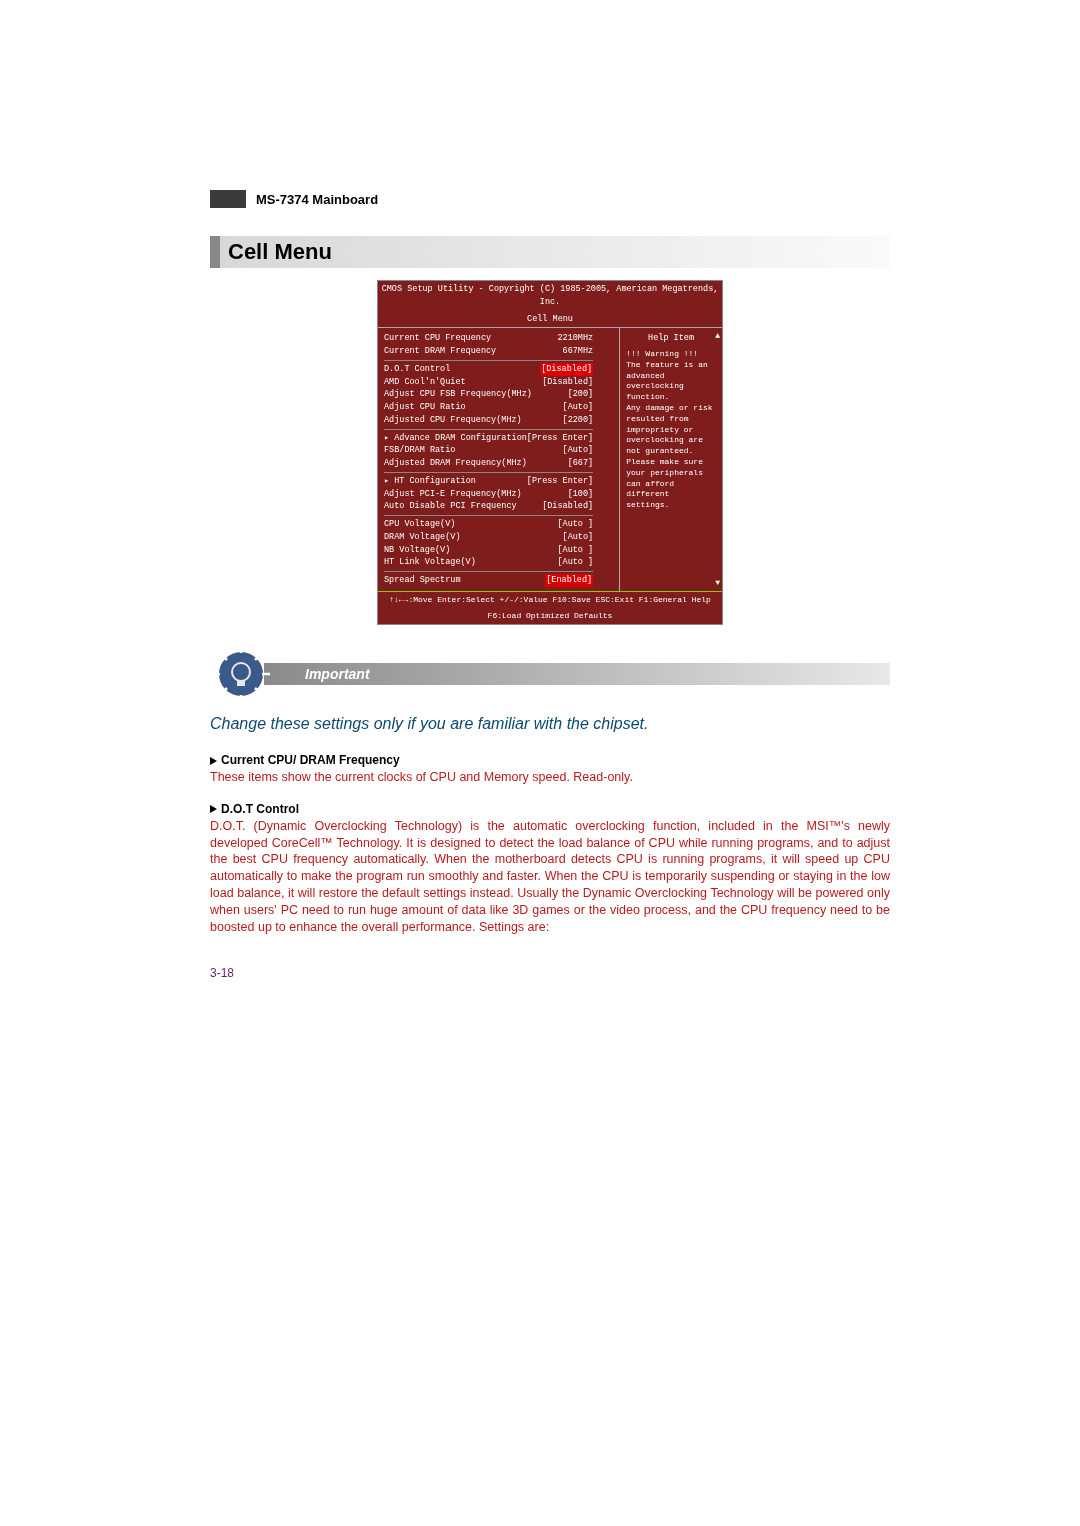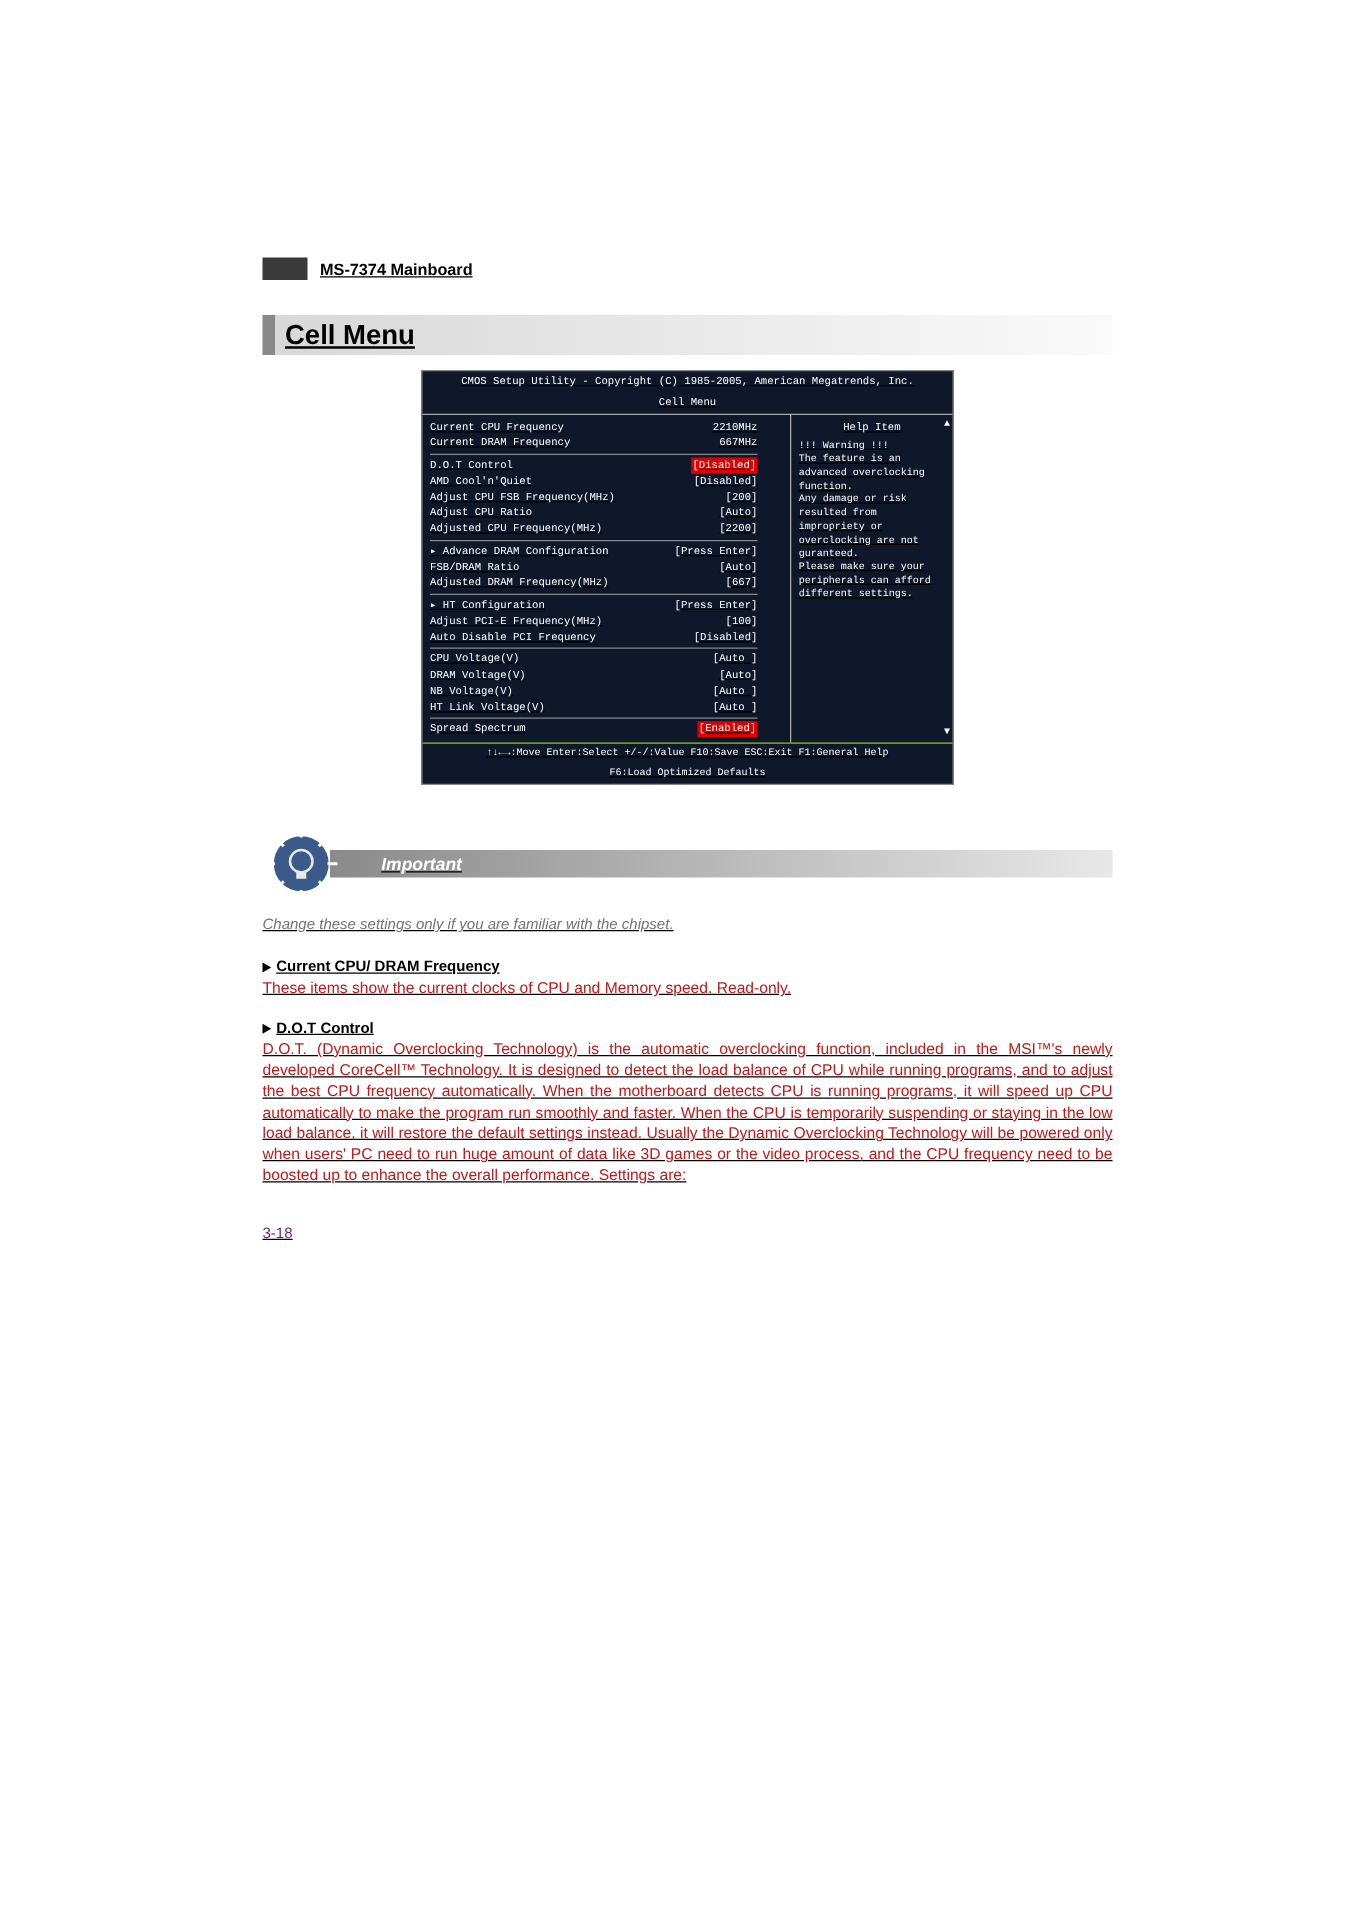--- a/index.html
+++ b/index.html
@@ -1,25 +1,25 @@
 <!DOCTYPE html>
 <html><head>
 <meta charset="utf-8">
 <style>
 * { margin: 0; padding: 0; box-sizing: border-box; }
 body { background: #fff; font-family: Arial, Helvetica, sans-serif; width: 1080px; height: 1526px; position: relative; }
-.page { position: absolute; left: 210px; top: 206px; width: 680px; text-decoration: underline; }
+.page { position: absolute; left: 210px; top: 190px; width: 680px; }
 .header-bar { display: flex; align-items: center; margin-bottom: 28px; }
 .header-block { width: 36px; height: 18px; background: #3a3a3a; margin-right: 10px; }
 .header-title { font-weight: bold; font-size: 13px; color: #000; }
 .section-title-wrap { display: flex; align-items: center; margin-bottom: 12px; }
 .section-title-block { width: 10px; height: 32px; background: #888; }
 .section-title-bar { flex: 1; height: 32px; background: linear-gradient(to right, #d8d8d8, #fafafa); display: flex; align-items: center; padding-left: 8px; }
 .section-title { font-weight: bold; font-size: 22px; color: #000; }
-.bios-shot { margin: 0 auto 32px auto; width: 426px; background: #0f172a; font-family: 'Courier New', monospace; font-size: 8.5px; color: #fff; line-height: 1.5; border: 1px solid #888; }
+.bios-shot { margin: 0 auto 18px auto; width: 346px; background: #7f1d1d; font-family: 'Courier New', monospace; font-size: 8.5px; color: #fff; line-height: 1.5; border: 1px solid #888; }
 .bios-top { text-align: center; padding: 2px 0; }
 .bios-body { display: flex; border-top: 1px solid #aaa; border-bottom: 1px solid #84cc16; gap: 20px; }
 .bios-left { flex: 1; padding: 4px 6px; }
 .bios-right { width: 130px; border-left: 1px solid #aaa; padding: 4px 6px; position: relative; }
 .bios-row { display: flex; justify-content: space-between; white-space: nowrap; }
 .bios-label { color: #fff; }
 .bios-val { color: #fff; }
 .bios-val-red { color: #fff; background: #d00; padding: 0 1px; }
 .bios-grey { color: #888; }
 .bios-sep { border-top: 1px solid #888; margin: 2px 0; }
@@ -27,21 +27,21 @@
 .bios-help-txt { font-size: 8px; line-height: 1.35; }
 .bios-foot { text-align: center; padding: 2px 0; font-size: 8px; }
 .bios-arrow { position: absolute; right: 2px; font-size: 8px; color: #fff; }
 .bios-arrow-up { top: 2px; }
 .bios-arrow-down { bottom: 2px; }
 .important-wrap { display: flex; align-items: center; margin: 16px 0 8px 0; }
 .bulb-icon { width: 62px; height: 62px; margin-right: 0; position: relative; display: flex; align-items: center; justify-content: center; }
 .bulb-svg { width: 62px; height: 62px; }
 .important-bar { flex: 1; height: 22px; background: linear-gradient(to right, #8a8a8a, #e8e8e8); display: flex; align-items: center; padding-left: 10px; margin-left: -8px; }
 .important-label { color: #fff; font-weight: bold; font-style: italic; font-size: 14px; margin-left: 31px; }
-.note-text { font-style: italic; font-size: 12px; color: #737373; margin: 10px 0 20px 0; }
+.note-text { font-style: italic; font-size: 16px; color: #0c4a6e; margin: 10px 0 20px 0; }
 .sub-heading { font-weight: bold; font-size: 12px; color: #000; margin-bottom: 2px; }
 .body-text { font-size: 12.5px; color: #b91c1c; line-height: 1.35; text-align: justify; margin-bottom: 16px; }
 .page-num { font-size: 12px; color: #701a75; margin-top: 30px; }
 .triangle { display: inline-block; width: 0; height: 0; border-top: 4px solid transparent; border-bottom: 4px solid transparent; border-left: 7px solid #000; margin-right: 4px; vertical-align: middle; }
 </style>
 </head>
 <body>
 
 <div class="page">
 

